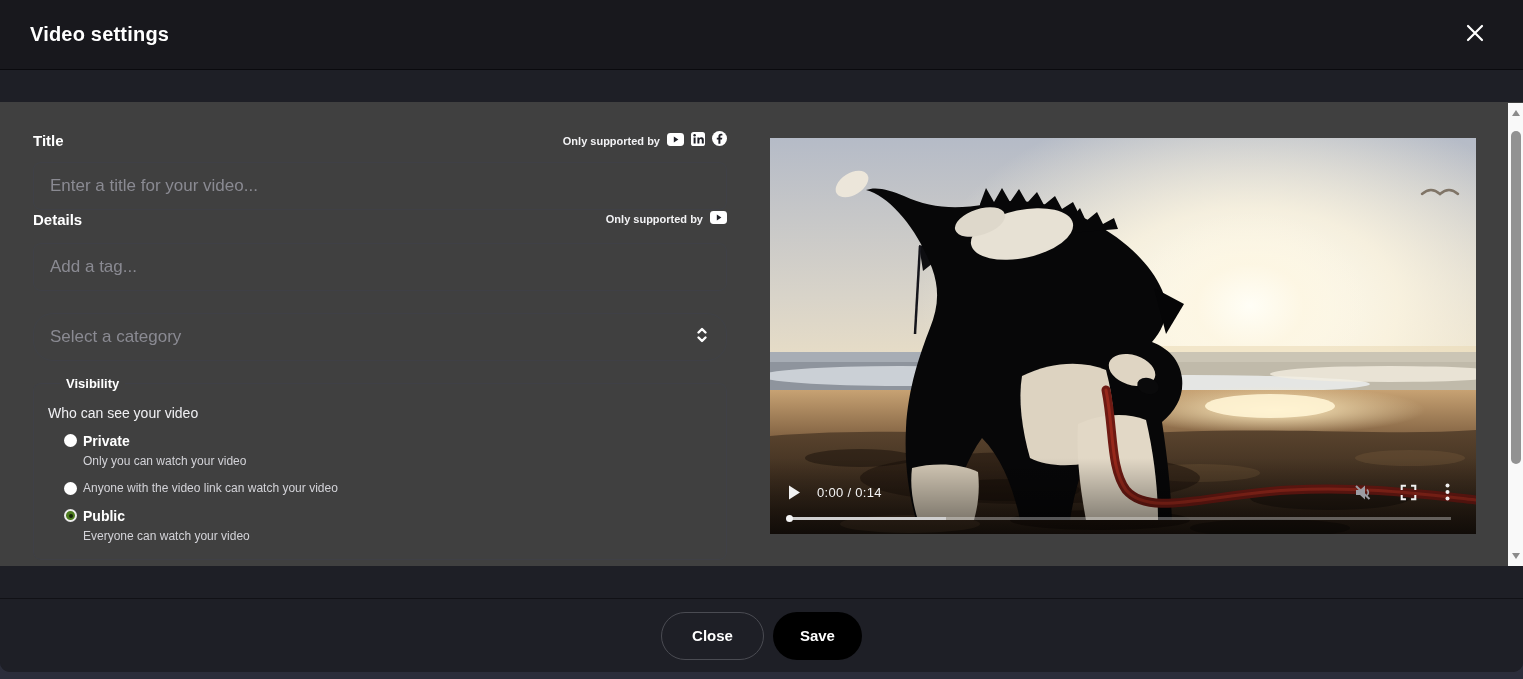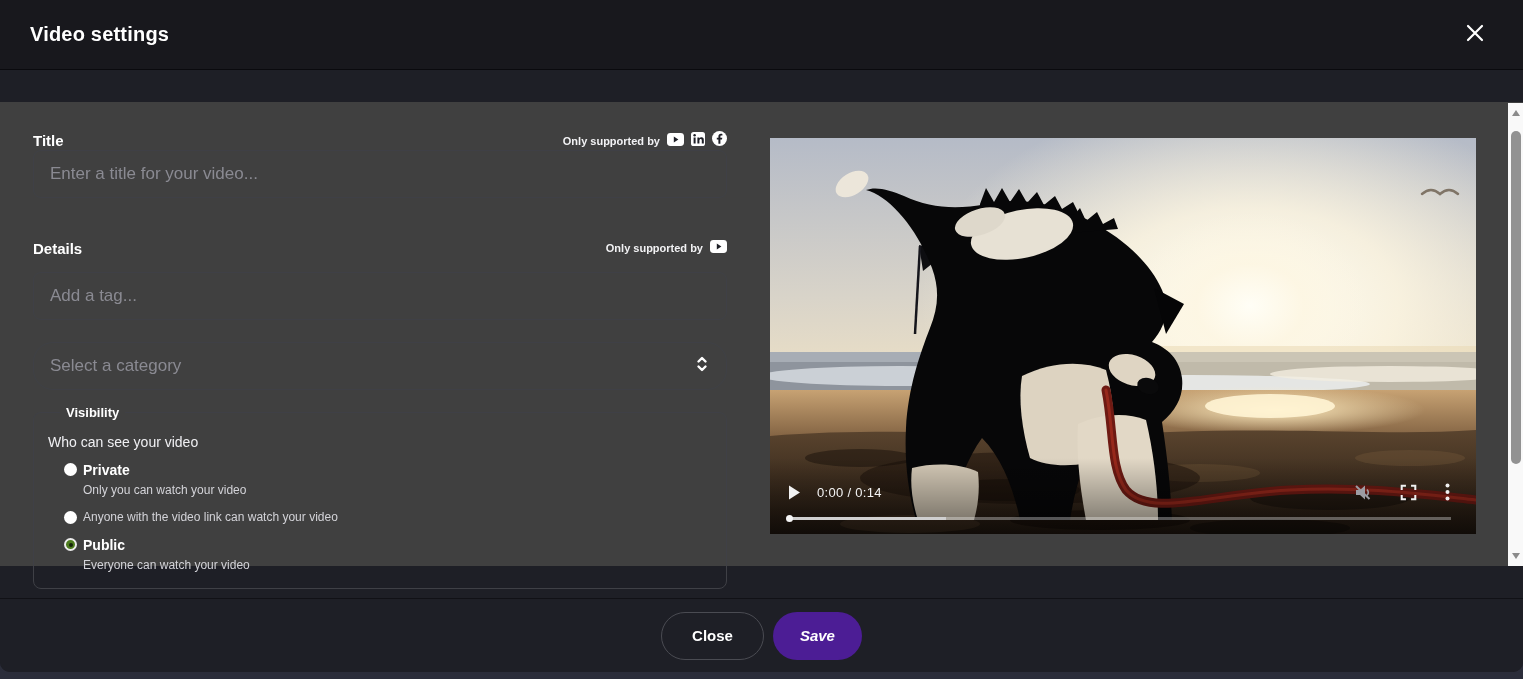--- a/index.html
+++ b/index.html
@@ -18,26 +18,26 @@
     height:70px; flex:0 0 70px; background:#18181d; border-bottom:1px solid #0a0a0e;
     display:flex; align-items:center; padding:0 30px;
   }
   .modal-title { font-size:20px; font-weight:700; letter-spacing:.2px; }
   .close-btn { margin-left:auto; width:36px; height:36px; display:flex; align-items:center; justify-content:center; cursor:pointer; background:none; border:none; }
   
   .modal-content { position:relative; flex:1 1 auto; background:#404040; }
   .form-col { position:absolute; left:33px; top:0; width:694px; }
   .field-head { display:flex; align-items:center; justify-content:space-between; }
   .field-head.first { margin-top:29px; }
-  .field-head.second { margin-top:41px; }
+  .field-head.second { }
   .field-label { font-size:15px; font-weight:700; color:#fff; }
   .supported { display:flex; align-items:center; gap:7px; }
   .supported-note { font-size:11px; font-weight:700; color:#f2f2f4; }
   .text-input {
-    margin-top:0; width:100%; height:48px; background:transparent;
+    margin-top:12px; width:100%; height:48px; background:transparent;
     border:1px solid #3f4046; border-radius:8px; padding:0 16px;
     color:#e9e9ec; font-size:17px; font-family:"Liberation Sans", sans-serif; outline:none;
   }
   .text-input::placeholder { color:#8a8a92; }
   .select-box {
     margin-top:22px; width:100%; height:48px; border:1px solid #3f4046; border-radius:20px;
     display:flex; align-items:center; justify-content:space-between; padding:0 18px 0 16px;
     color:#8a8a92; font-size:17px; cursor:pointer;
   }
   fieldset.visibility {
@@ -90,21 +90,21 @@
   .tri-up { width:0; height:0; border-left:4px solid transparent; border-right:4px solid transparent; border-bottom:6px solid #8b8b8b; }
   .tri-down { width:0; height:0; border-left:4px solid transparent; border-right:4px solid transparent; border-top:6px solid #8b8b8b; }
   .sb-thumb { position:absolute; left:2.5px; width:10px; top:28px; height:333px; border-radius:5px; background:#929292; cursor:grab; }
   
   .modal-footer {
     flex:0 0 74px; border-top:1px solid #111116; background:#1e1f26;
     display:flex; align-items:center; justify-content:center; gap:9px;
   }
   .btn { height:48px; border-radius:24px; font-family:"Liberation Sans", sans-serif; font-size:15px; font-weight:700; color:#fff; cursor:pointer; }
   .btn-close { background:transparent; border:1px solid #4a4b52; padding:0 30px; }
-  .btn-save { background:#4c1d95; border:none; padding:0 27px;font-style:italic; }
+  .btn-save { background:#000000; border:none; padding:0 27px; }
 </style>
 </head>
 <body>
 
 <div class="screen">
   <div class="modal">
 
     <div class="modal-header">
       <div class="modal-title">Video settings</div>
       <button class="close-btn">

